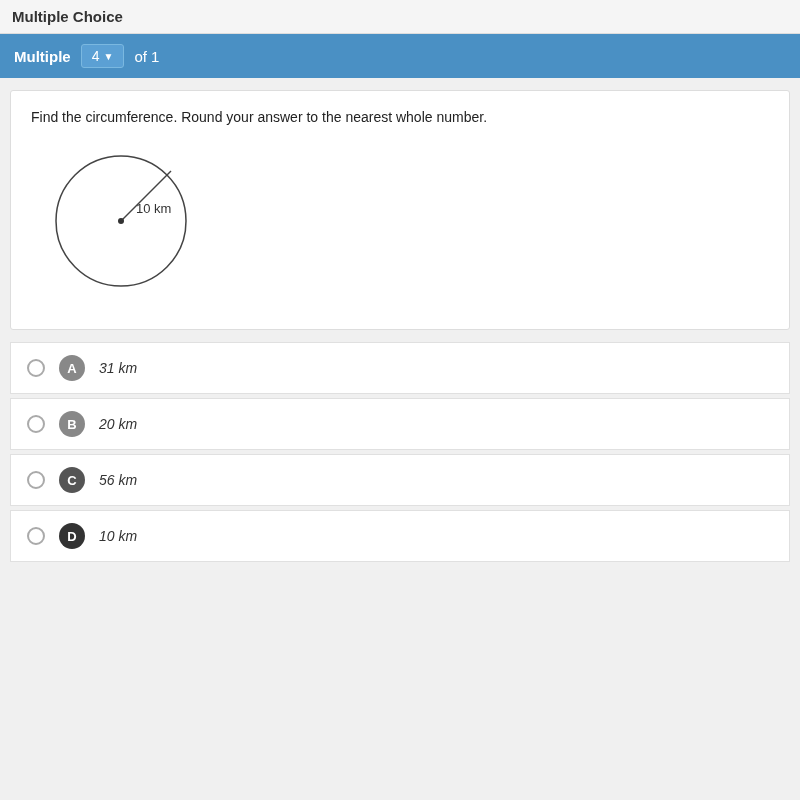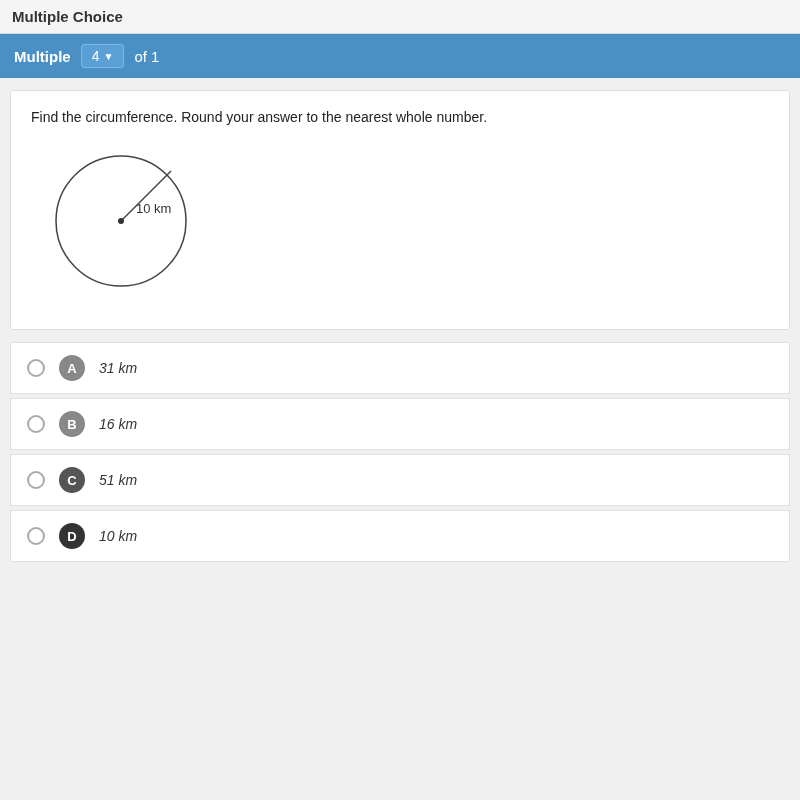--- a/index.html
+++ b/index.html
@@ -162,27 +162,27 @@
 
   <div class="answer-row">
     <div class="radio-circle"></div>
     <div class="answer-badge badge-a">A</div>
     <span class="answer-text">31 km</span>
   </div>
 
   <div class="answer-row">
     <div class="radio-circle"></div>
     <div class="answer-badge badge-b">B</div>
-    <span class="answer-text">16 km</span>
+    <span class="answer-text">20 km</span>
   </div>
 
   <div class="answer-row">
     <div class="radio-circle"></div>
     <div class="answer-badge badge-c">C</div>
-    <span class="answer-text">51 km</span>
+    <span class="answer-text">56 km</span>
   </div>
 
   <div class="answer-row">
     <div class="radio-circle"></div>
     <div class="answer-badge badge-d">D</div>
     <span class="answer-text">10 km</span>
   </div>
 
 </div>
 

